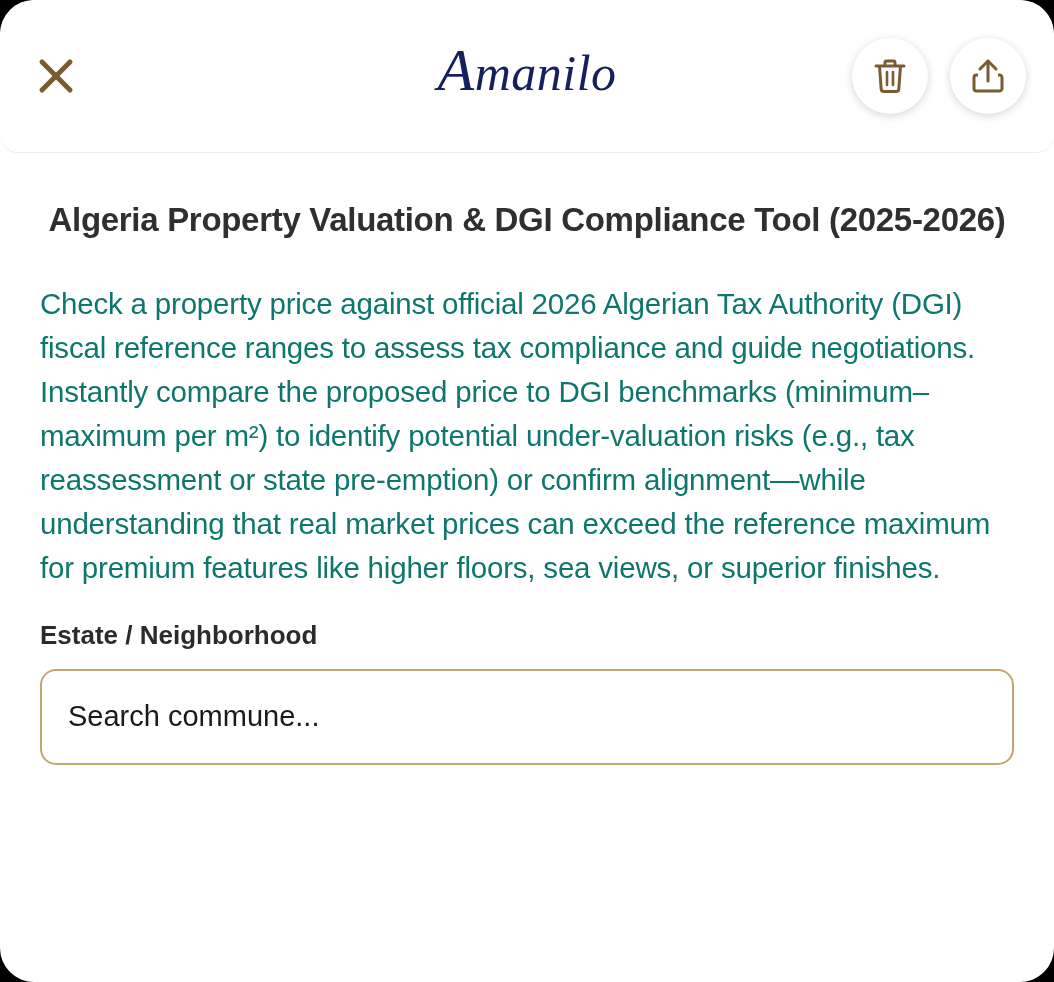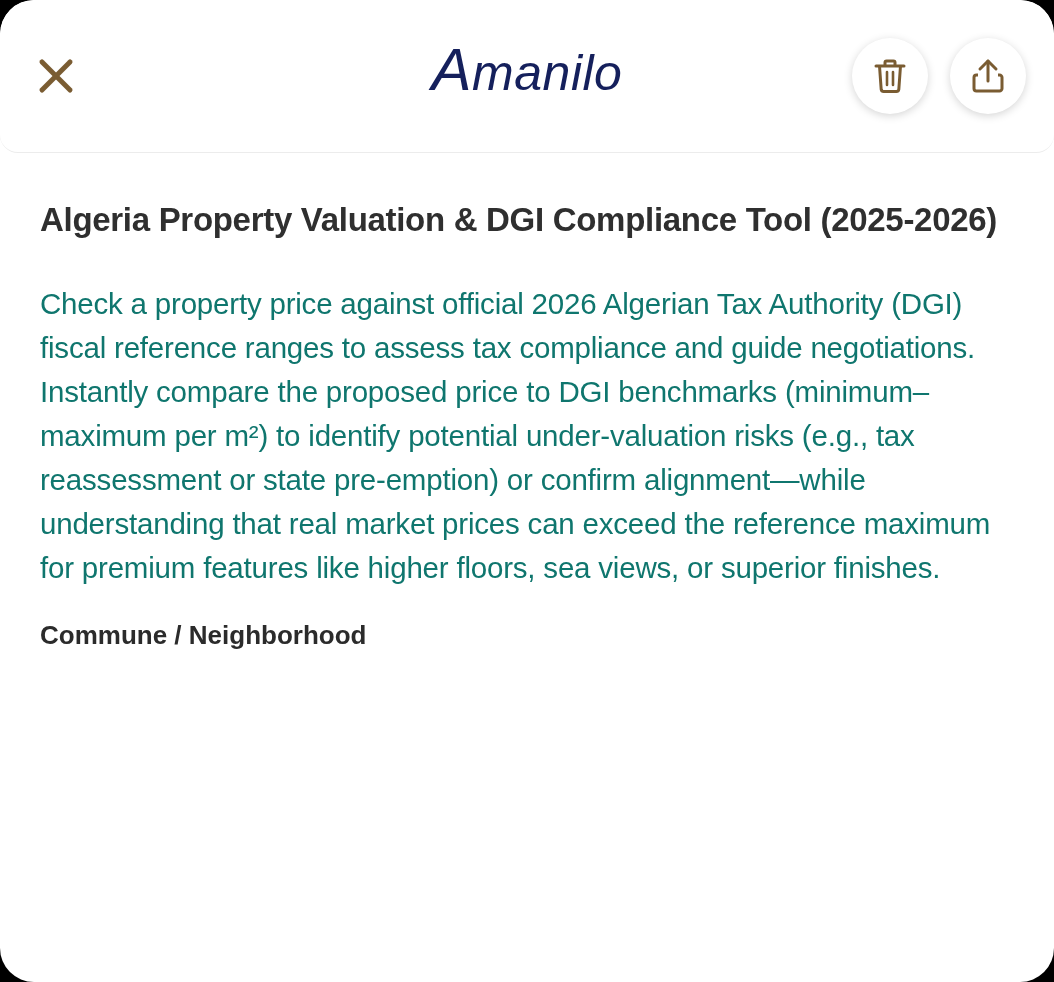--- a/index.html
+++ b/index.html
@@ -41,21 +41,21 @@
   .close-btn svg { display: block; }
 
   .brand {
     position: absolute;
     left: 0; right: 0;
     top: 40px;
     text-align: center;
     pointer-events: none;
   }
   .brand-text {
-    font-family: Liberation Sans, sans-serif;
+    font-family: Liberation Serif, serif;
     font-size: 50px;
     font-style: italic;
     letter-spacing: 0.5px;
     color: #15205c;
     line-height: 1;
   }
   .brand-text .cap { font-size: 60px; }
 
   .top-actions {
     margin-left: auto;
@@ -79,21 +79,21 @@
   .round-btn svg { display: block; }
 
   
   .content {
     padding: 46px 40px 0 40px;
   }
   .page-title {
     font-size: 33px;
     font-weight: bold;
     color: #2f2f2f;
-    text-align: left;
+    text-align: center;
     line-height: 1.3;
     letter-spacing: -0.3px;
   }
   .description {
     margin-top: 40px;
     font-size: 29.5px;
     line-height: 1.49;
     color: #0f766e;
     letter-spacing: -0.2px;
   }
@@ -171,17 +171,20 @@
     </div>
   </div>
 
   <div class="content">
 
     <h1 class="page-title">Algeria Property Valuation &amp; DGI Compliance Tool (2025-2026)</h1>
 
     <p class="description">Check a property price against official 2026 Algerian Tax Authority (DGI) fiscal reference ranges to assess tax compliance and guide negotiations. Instantly compare the proposed price to DGI benchmarks (minimum–maximum per m²) to identify potential under-valuation risks (e.g., tax reassessment or state pre-emption) or confirm alignment—while understanding that real market prices can exceed the reference maximum for premium features like higher floors, sea views, or superior finishes.</p>
 
 
-    <div class="field-label">Commune / Neighborhood</div>
+    <div class="field-label">Estate / Neighborhood</div>
 
+    <div class="search-wrap">
+      <input class="search-input" type="text" placeholder="Search commune..." style="">
+    </div>
 
   </div>
 </div>
 
 </body></html>

